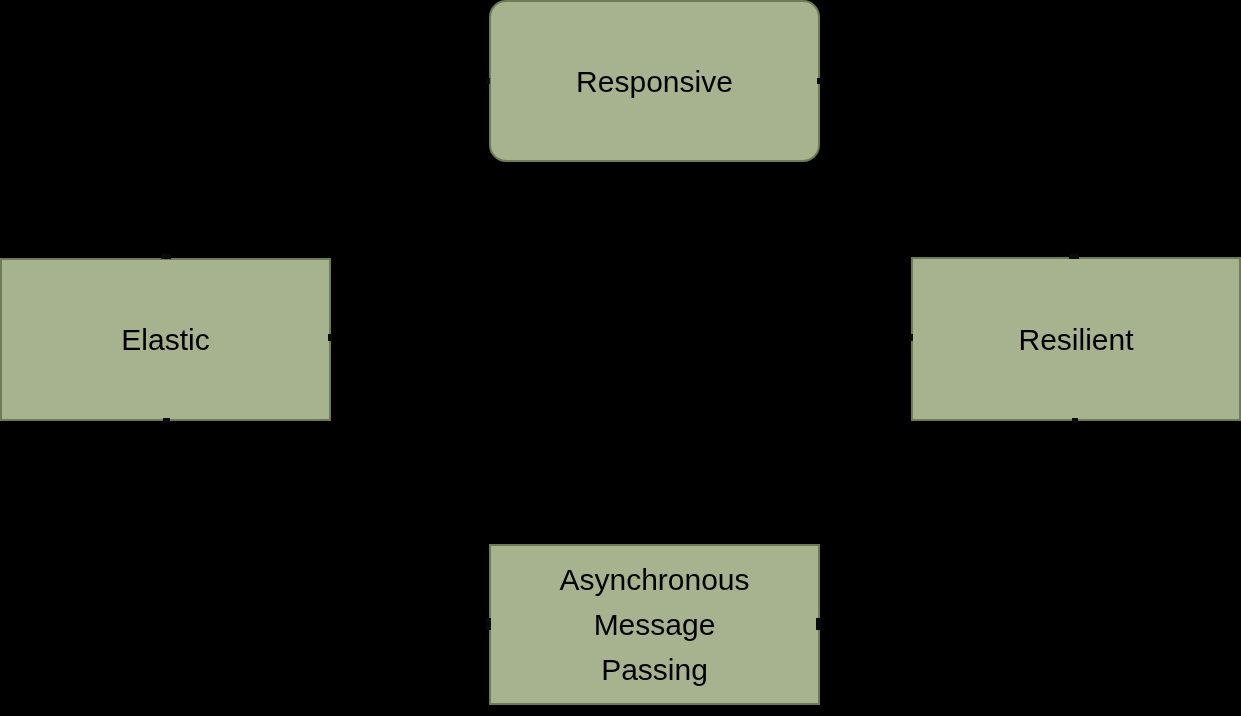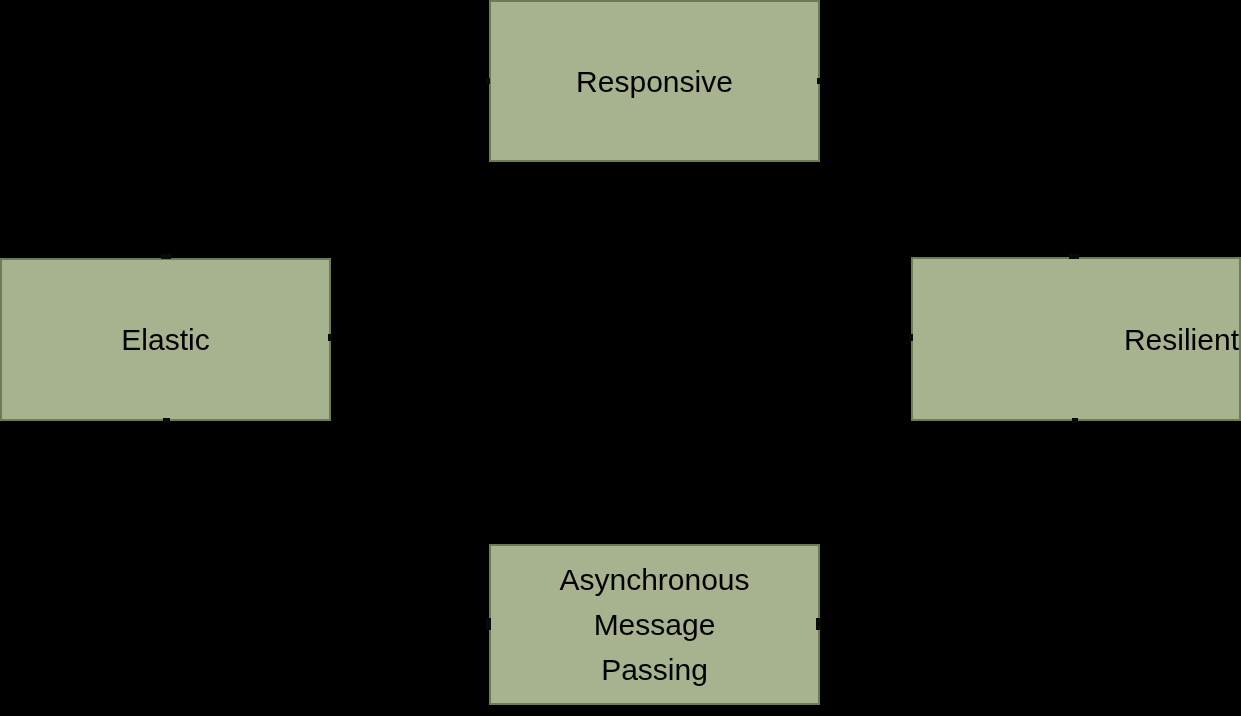--- a/index.html
+++ b/index.html
@@ -30,23 +30,23 @@
     justify-content: center;
     text-align: center;
   }
   .node-label {
     color: var(--node-text);
     font-size: 30px;
     line-height: 45px;
     white-space: pre-line;
   }
 
-  .node-responsive { left: 489px; top: 0px;   width: 331px; height: 162px; }
+  .node-responsive { left: 489px; top: 0px;   width: 331px; height: 162px; border-radius: 17px; }
   .node-elastic    { left: 0px;   top: 258px; width: 331px; height: 163px; text-align: center; }
-  .node-resilient  { left: 911px; top: 257px; width: 330px; height: 164px; justify-content: flex-end; }
+  .node-resilient  { left: 911px; top: 257px; width: 330px; height: 164px; }
   .node-message    { left: 489px; top: 544px; width: 331px; height: 161px; }
 
   .tick { position: absolute; background: var(--tick); }
   .tick-responsive-left  { left: 486px;  top: 78px;  width: 4px;  height: 6px; }
   .tick-responsive-right { left: 817px;  top: 78px;  width: 4px;  height: 6px; }
   .tick-elastic-top      { left: 161px;  top: 254px; width: 10px; height: 5px; }
   .tick-elastic-right    { left: 328px;  top: 334px; width: 4px;  height: 7px; }
   .tick-elastic-bottom   { left: 163px;  top: 418px; width: 7px;  height: 5px; }
   .tick-resilient-top    { left: 1069px; top: 254px; width: 10px; height: 5px; }
   .tick-resilient-left   { left: 909px;  top: 334px; width: 4px;  height: 7px; }

